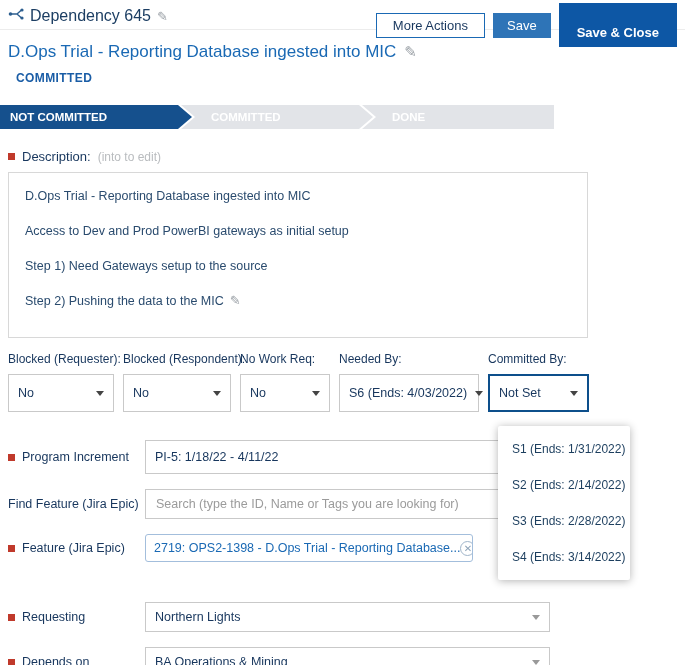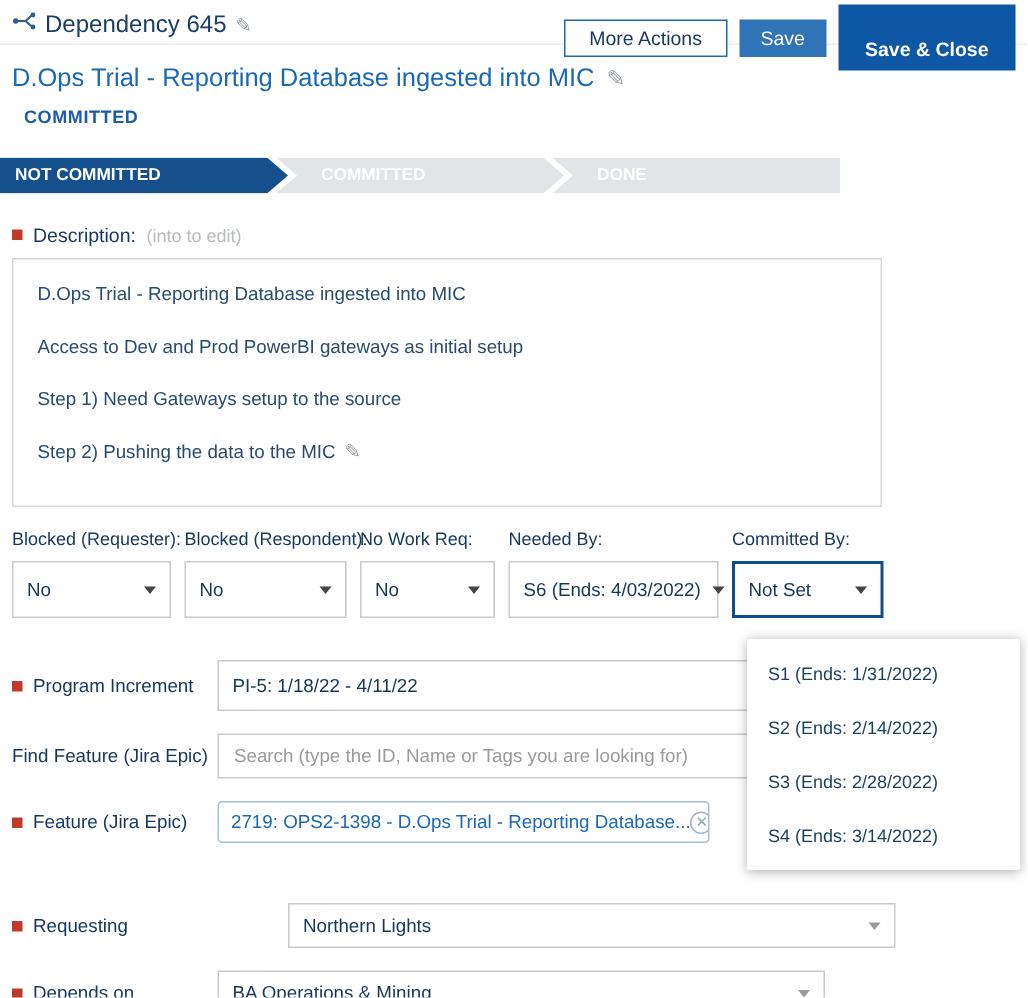--- a/index.html
+++ b/index.html
@@ -20,21 +20,21 @@
   .btn-dark { background: #0d57a5; color: #fff; padding: 22px 18px; height: 31px; font-weight: bold; }
 
   
   .title-row { display: flex; align-items: center; gap: 8px; padding: 12px 8px 0; }
   .page-title { font-size: 17px; font-weight: 400; color: #1a69b4; }
   .title-row .pencil { font-size: 15px; }
   .status-label { padding: 9px 0 0 16px; font-size: 12px; font-weight: bold;
     color: #1a5da6; letter-spacing: .4px; }
 
   
-  .stepper { display: flex; width: 560px; margin-top: 20px; height: 24px; justify-content: space-between; }
+  .stepper { display: flex; width: 560px; margin-top: 20px; height: 24px; }
   .step { height: 24px; line-height: 24px; font-size: 11.5px; font-weight: bold;
     color: #fff; flex: 0 0 192px; cursor: pointer; }
   .step-active { background: #15508d; padding-left: 10px;
     clip-path: polygon(0 0, calc(100% - 14px) 0, 100% 50%, calc(100% - 14px) 100%, 0 100%); }
   .step-mid { background: #e2e4e8; margin-left: -11px; padding-left: 30px;
     clip-path: polygon(0 0, calc(100% - 14px) 0, 100% 50%, calc(100% - 14px) 100%, 0 100%, 14px 50%); }
   .step-last { background: #e2e4e8; margin-left: -11px; padding-left: 30px;
     clip-path: polygon(0 0, 100% 0, 100% 100%, 0 100%, 14px 50%); }
 
   .req-marker { display: inline-block; width: 7px; height: 7px; background: #c0392b;
@@ -55,39 +55,39 @@
   .sel-label { font-size: 12px; color: #17365d; margin-bottom: 8px; white-space: nowrap; }
   .select { border: 1px solid #c9c9c9; background: #fff; height: 38px; padding: 0 9px;
     display: flex; align-items: center; justify-content: space-between; gap: 8px;
     font-size: 12.5px; color: #17365d; cursor: pointer; white-space: nowrap; }
   .select-focused { border: 2px solid #0d4f8b; }
   .caret { width: 0; height: 0; border-left: 4px solid transparent;
     border-right: 4px solid transparent; border-top: 5px solid #444; flex: none; }
   .caret-gray { border-top-color: #999; }
 
   
-  .menu { position: absolute; left: 10px; top: 74px; width: 182px; background: #fff;
+  .menu { position: absolute; left: 10px; top: 74px; width: 132px; background: #fff;
     box-shadow: 0 1px 8px rgba(0,0,0,.3); border-radius: 2px; padding: 5px 0; z-index: 30; }
   .menu-item { padding: 11px 14px; font-size: 12px; color: #1c3e5e; cursor: pointer; white-space: nowrap; }
 
   
   .form { padding: 28px 0 0 8px; position: relative; z-index: 1; }
   .form-row { display: flex; margin-bottom: 15px; }
   .form-label { width: 137px; display: flex; align-items: center; font-size: 12.5px;
     color: #17365d; flex: none; }
   .wide-select { width: 405px; height: 34px; }
   .search-input { width: 405px; height: 30px; border: 1px solid #c9c9c9; padding: 0 10px;
     font-size: 12.5px; font-family: inherit; color: #17365d; }
   .search-input::placeholder { color: #9b9b9b; }
   .chip { width: 328px; height: 28px; border: 1px solid #a3bedc; border-radius: 3px;
     display: flex; align-items: center; justify-content: space-between; padding: 0 8px;
     color: #1a69b4; font-size: 12.5px; white-space: nowrap; overflow: hidden; }
   .chip-remove { width: 15px; height: 15px; border: 1px solid #9fb4c9; border-radius: 50%;
     color: #8da3b8; font-size: 10px; line-height: 13px; text-align: center; cursor: pointer; flex: none; }
-  .row-requesting { margin-top: 40px; gap: 47px; }
+  .row-requesting { margin-top: 40px; }
   .slim { height: 30px; }
 </style>
 </head>
 <body>
 
 <div>
 
   <div class="top-bar">
     <div class="top-left">
       <span>

